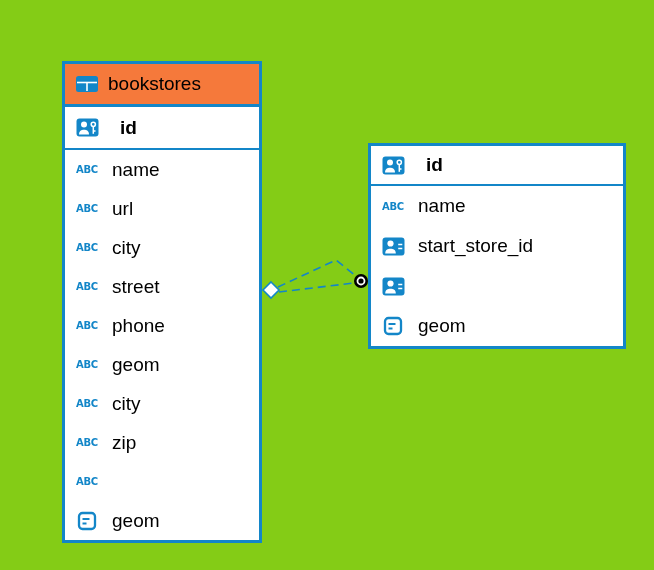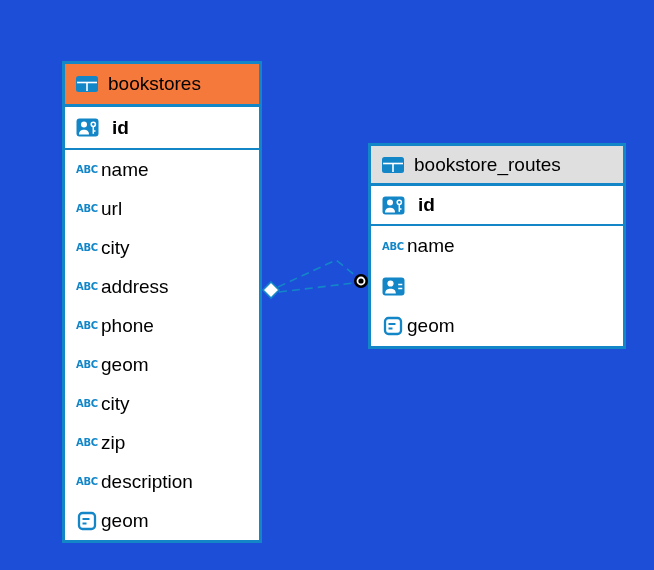--- a/index.html
+++ b/index.html
@@ -9,50 +9,50 @@
     --gray:#DFDFDF;
   }
   html,body{ background:#ffffff; }
   body{
     width:654px; height:570px;
     font-family:"Liberation Sans", sans-serif;
     color:#000;
   }
   .canvas{
     position:relative; width:654px; height:570px;
-    background:#1d4ed8; overflow:hidden;
+    background:#84cc16; overflow:hidden;
   }
   .erd-table{
     position:absolute;
     background:#fff;
     border:3px solid var(--blue);
   }
   .erd-table.bookstores{ left:62px; top:61px; width:200px; }
   .erd-table.routes{ left:368px; top:143px; width:258px; }
 
   .thead{
     display:flex; align-items:center; gap:8px;
     padding:0 9px; height:43px;
     border-bottom:3px solid var(--blue);
     font-size:19px;
   }
   .routes .thead{ height:40px; }
   .thead.orange{ background:var(--orange); }
   .thead.gray{ background:var(--gray); }
 
   .pk-row{
-    display:flex; align-items:center; gap:12px;
+    display:flex; align-items:center; gap:20px;
     padding:0 9px; height:43px;
     border-bottom:2px solid var(--blue);
     font-weight:700; font-size:19px;
   }
   .routes .pk-row{ height:40px; }
 
   .field-row{
-    display:flex; align-items:center; gap:1px;
+    display:flex; align-items:center; gap:12px;
     padding:0 9px; height:39px;
     font-size:19px;
   }
   .routes .field-row{ height:40px; }
 
   .icon{
     display:flex; align-items:center; justify-content:center;
     width:26px; flex-shrink:0;
   }
   .abc{
@@ -140,21 +140,21 @@
     <div class="field-row">
       <span class="icon">
           <span class="abc">ABC</span>
         </span>
       <span class="fname">city</span>
     </div>
     <div class="field-row">
       <span class="icon">
           <span class="abc">ABC</span>
         </span>
-      <span class="fname">address</span>
+      <span class="fname">street</span>
     </div>
     <div class="field-row">
       <span class="icon">
           <span class="abc">ABC</span>
         </span>
       <span class="fname">phone</span>
     </div>
     <div class="field-row">
       <span class="icon">
           <span class="abc">ABC</span>
@@ -170,54 +170,53 @@
     <div class="field-row">
       <span class="icon">
           <span class="abc">ABC</span>
         </span>
       <span class="fname">zip</span>
     </div>
     <div class="field-row">
       <span class="icon">
           <span class="abc">ABC</span>
         </span>
-      <span class="fname">description</span>
     </div>
     <div class="field-row">
       <span class="icon">
           <svg class="sicon-geom">
             <use href="#i-geom"></use>
           </svg>
         </span>
       <span class="fname">geom</span>
     </div>
   </div>
 
   <div class="erd-table routes">
-    <div class="thead gray">
-      <span class="icon">
-          <svg class="sicon-table">
-            <use href="#i-table"></use>
-          </svg>
-        </span>
-      <span class="fname">bookstore_routes</span>
-    </div>
     <div class="pk-row">
       <span class="icon">
           <svg class="sicon-badge">
             <use href="#i-pk"></use>
           </svg>
         </span>
       <span class="fname">id</span>
     </div>
     <div class="field-row">
       <span class="icon">
           <span class="abc">ABC</span>
         </span>
       <span class="fname">name</span>
+    </div>
+    <div class="field-row">
+      <span class="icon">
+          <svg class="sicon-badge">
+            <use href="#i-ref"></use>
+          </svg>
+        </span>
+      <span class="fname">start_store_id</span>
     </div>
     <div class="field-row">
       <span class="icon">
           <svg class="sicon-badge">
             <use href="#i-ref"></use>
           </svg>
         </span>
     </div>
     <div class="field-row">
       <span class="icon">

